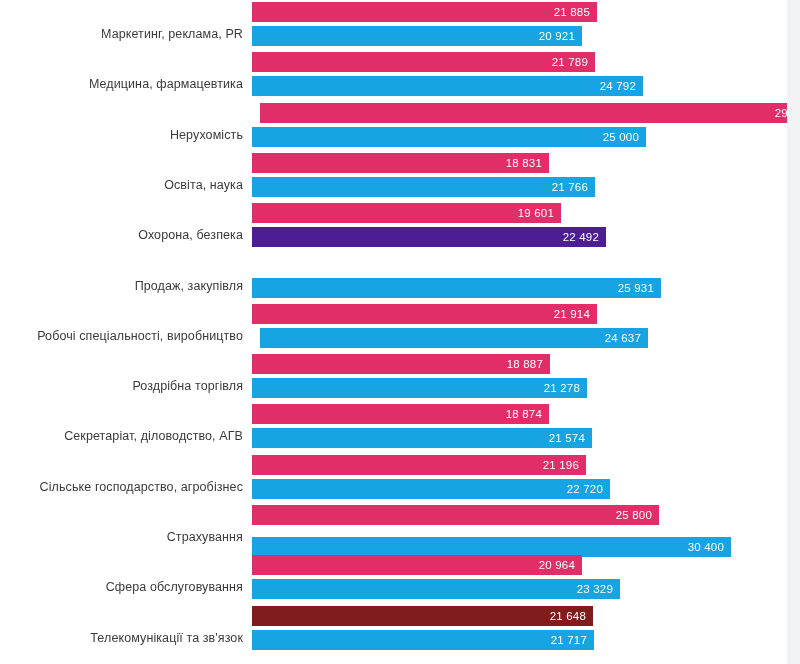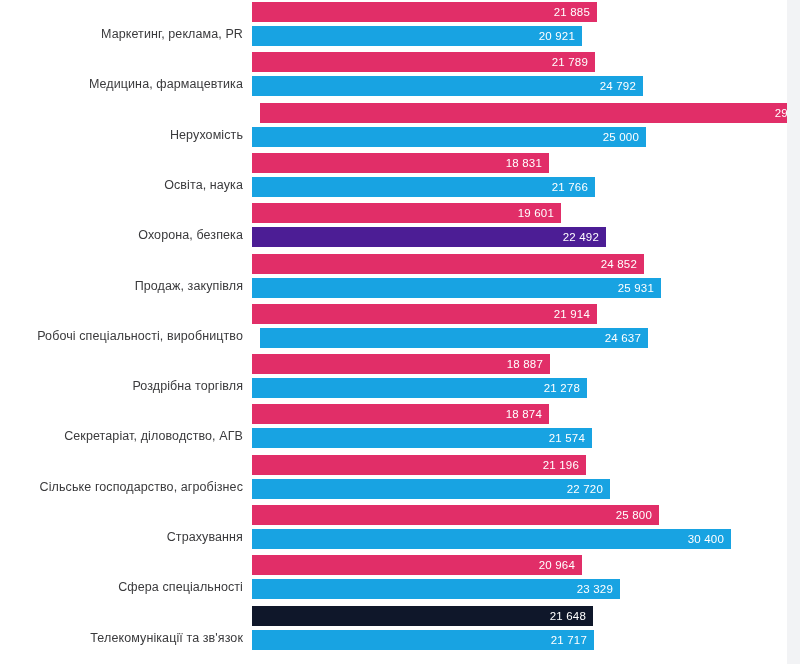--- a/index.html
+++ b/index.html
@@ -134,23 +134,20 @@
             <span class="bar-value">19 601</span>
           </div>
           <div class="bar series-1" style="width: 354px; background: #4c1d95;">
             <span class="bar-value">22 492</span>
           </div>
         </div>
       </div>
       <div class="bar-group" style="top: 251.5px;">
         <div class="cat-label">Продаж, закупівля</div>
         <div class="bars">
-          <div class="bar series-0" style="width: 392px; background: rgb(225, 46, 104);">
-            <span class="bar-value">24 852</span>
-          </div>
           <div class="bar series-1" style="width: 409px; background: rgb(24, 163, 226);">
             <span class="bar-value">25 931</span>
           </div>
         </div>
       </div>
       <div class="bar-group" style="top: 301.8px;">
         <div class="cat-label">Робочі спеціальності, виробництво</div>
         <div class="bars">
           <div class="bar series-0" style="width: 345px; background: rgb(225, 46, 104);">
             <span class="bar-value">21 914</span>
@@ -192,40 +189,40 @@
             <span class="bar-value">22 720</span>
           </div>
         </div>
       </div>
       <div class="bar-group" style="top: 503px;">
         <div class="cat-label">Страхування</div>
         <div class="bars">
           <div class="bar series-0" style="width: 407px; background: rgb(225, 46, 104);">
             <span class="bar-value">25 800</span>
           </div>
-          <div class="bar series-1" style="width: 479px; background: rgb(24, 163, 226);">
+          <div class="bar series-1" style="width: 479px; background: rgb(24, 163, 226); margin-top: 8px;">
             <span class="bar-value">30 400</span>
           </div>
         </div>
       </div>
       <div class="bar-group" style="top: 553.3px;">
-        <div class="cat-label">Сфера спеціальності</div>
+        <div class="cat-label">Сфера обслуговування</div>
         <div class="bars">
           <div class="bar series-0" style="width: 330px; background: rgb(225, 46, 104);">
             <span class="bar-value">20 964</span>
           </div>
           <div class="bar series-1" style="width: 368px; background: rgb(24, 163, 226);">
             <span class="bar-value">23 329</span>
           </div>
         </div>
       </div>
       <div class="bar-group" style="top: 603.6px;">
         <div class="cat-label">Телекомунікації та зв'язок</div>
         <div class="bars">
-          <div class="bar series-0" style="width: 341px; background: #0f172a;">
+          <div class="bar series-0" style="width: 341px; background: #7f1d1d;">
             <span class="bar-value">21 648</span>
           </div>
           <div class="bar series-1" style="width: 342px; background: rgb(24, 163, 226);">
             <span class="bar-value">21 717</span>
           </div>
         </div>
       </div>
     </div>
   <div id="right-gutter"></div>
 </div>

